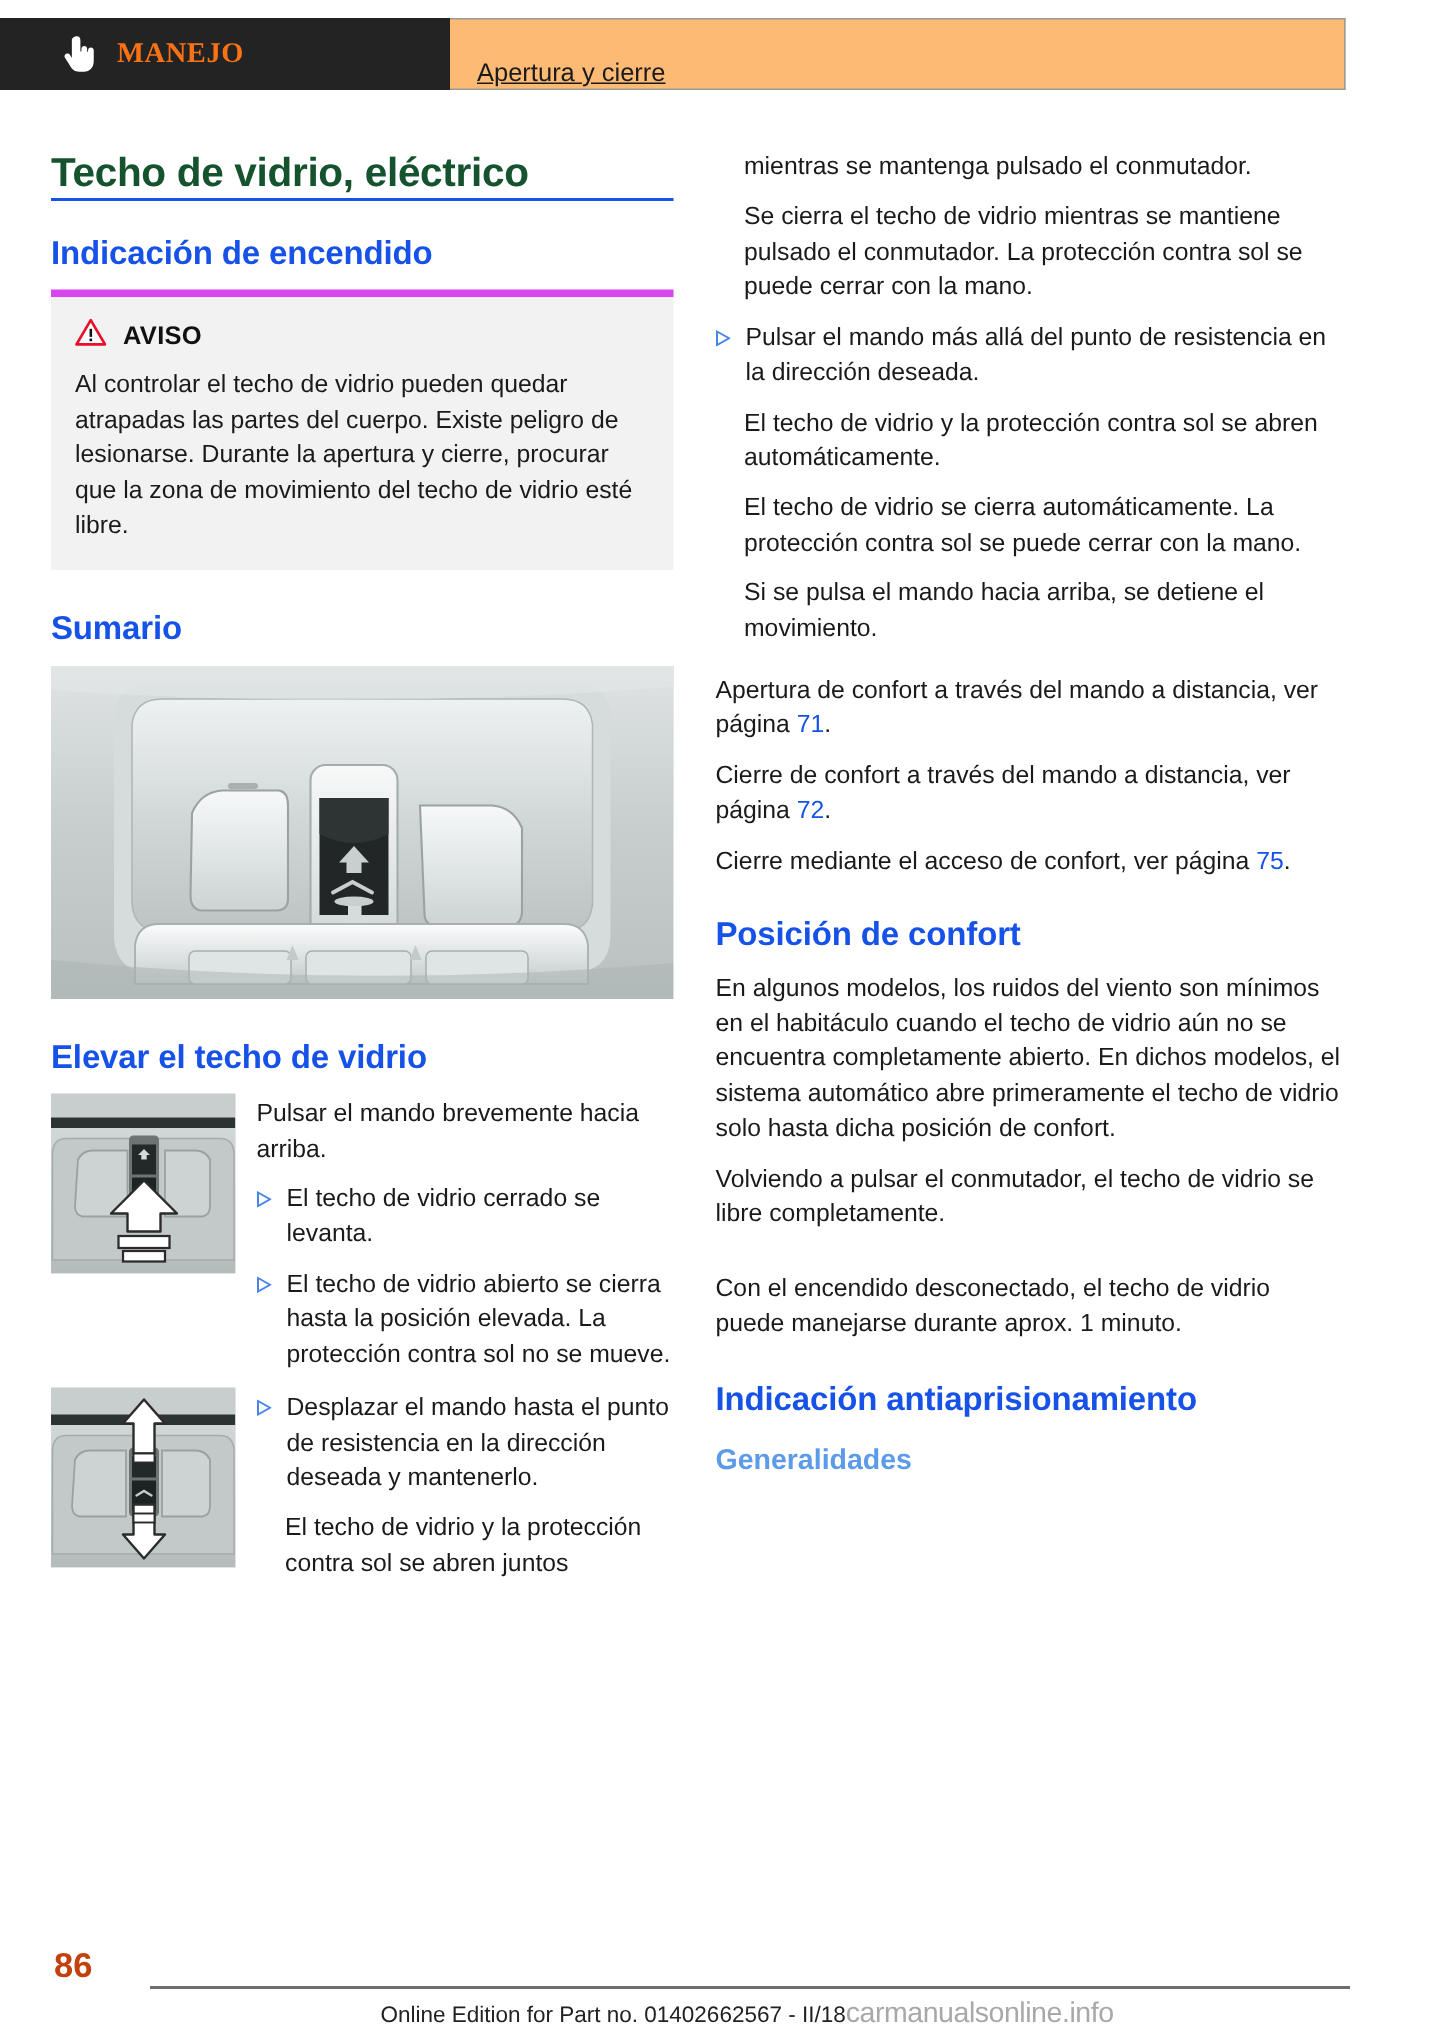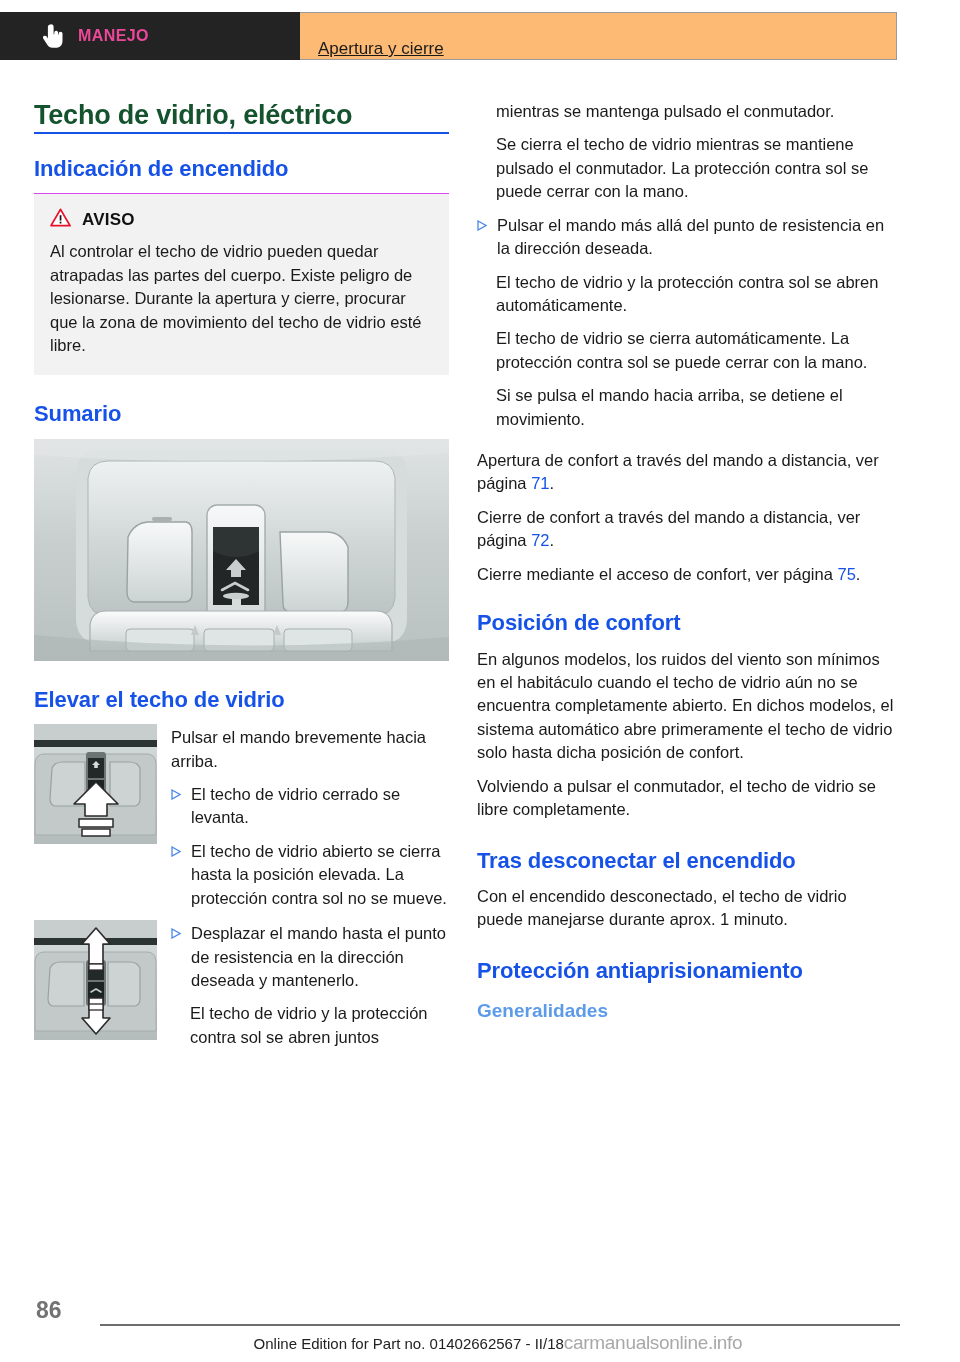--- a/index.html
+++ b/index.html
@@ -36,24 +36,25 @@
     align-items: center;
     padding-left: 42px;
     gap: 14px;
   }
   .hand-icon {
     width: 22px;
     height: 26px;
     display: block;
   }
   .header-tab-dark .tab-label {
-    color: #ec4899;
-    font-size: 16px;
+    color: #f97316;
+    font-size: 19px;
     font-weight: bold;
     letter-spacing: 0.4px;
+    font-family: Liberation Serif, serif;
   }
   .header-tab-light {
     flex: 1;
     background: #fdba74;
     border: 1px solid #9a9a9a;
     border-left: none;
     display: flex;
     align-items: flex-end;
     padding-left: 18px;
     text-decoration: underline;
@@ -104,21 +105,21 @@
     font-size: 19px;
     font-weight: bold;
     color: #5B9BE8;
     line-height: 1.2;
     margin-bottom: 6px;
   }
 
   
   .warn-box {
     background: #f2f2f2;
-    border-top: 1px solid #d946ef;
+    border-top: 5px solid #d946ef;
     padding: 14px 16px 18px 16px;
     margin-bottom: 26px;
   }
   .warn-head {
     display: flex;
     align-items: center;
     gap: 11px;
     margin-bottom: 9px;
   }
   .warn-head .warn-title {
@@ -200,21 +201,21 @@
     bottom: 0;
     width: 960px;
     height: 90px;
   }
   .footer-pagenum {
     position: absolute;
     left: 36px;
     bottom: 38px;
     font-size: 23px;
     font-weight: bold;
-    color: #737373;
+    color: #c2410c;
   }
   .footer-rule {
     position: absolute;
     left: 100px;
     bottom: 36px;
     width: 800px;
     height: 2px;
     background: #6e6e6e;
   }
   .footer-edition {
@@ -445,24 +446,23 @@
     <p class="body-text"><span>Apertura de confort a través del mando a distancia, ver página </span><span class="pagenum">71</span><span>.</span></p>
 
     <p class="body-text"><span>Cierre de confort a través del mando a distancia, ver página </span><span class="pagenum">72</span><span>.</span></p>
 
     <p class="body-text" style="margin-bottom:24px;"><span>Cierre mediante el acceso de confort, ver página </span><span class="pagenum">75</span><span>.</span></p>
 
     <h2 class="sec-head">Posición de confort</h2>
     <p class="body-text">En algunos modelos, los ruidos del viento son mínimos en el habitáculo cuando el techo de vidrio aún no se encuentra completamente abierto. En dichos modelos, el sistema automático abre primeramente el techo de vidrio solo hasta dicha posición de confort.</p>
     <p class="body-text" style="margin-bottom:26px;">Volviendo a pulsar el conmutador, el techo de vidrio se libre completamente.</p>
 
-    <h2 class="sec-head">Tras desconectar el encendido</h2>
     <p class="body-text" style="margin-bottom:26px;">Con el encendido desconectado, el techo de vidrio puede manejarse durante aprox. 1 minuto.</p>
 
-    <h2 class="sec-head" style="margin-bottom:16px;">Protección antiaprisionamiento</h2>
+    <h2 class="sec-head" style="margin-bottom:16px;">Indicación antiaprisionamiento</h2>
 
     <h3 class="sub-head">Generalidades</h3>
 
   </div>
 
   <div class="footer">
     <div class="footer-pagenum">86</div>
     <div class="footer-rule"></div>
     <div class="footer-edition">
       <span>Online Edition for Part no. 01402662567 - II/18</span><span class="footer-watermark">carmanualsonline.info</span>

